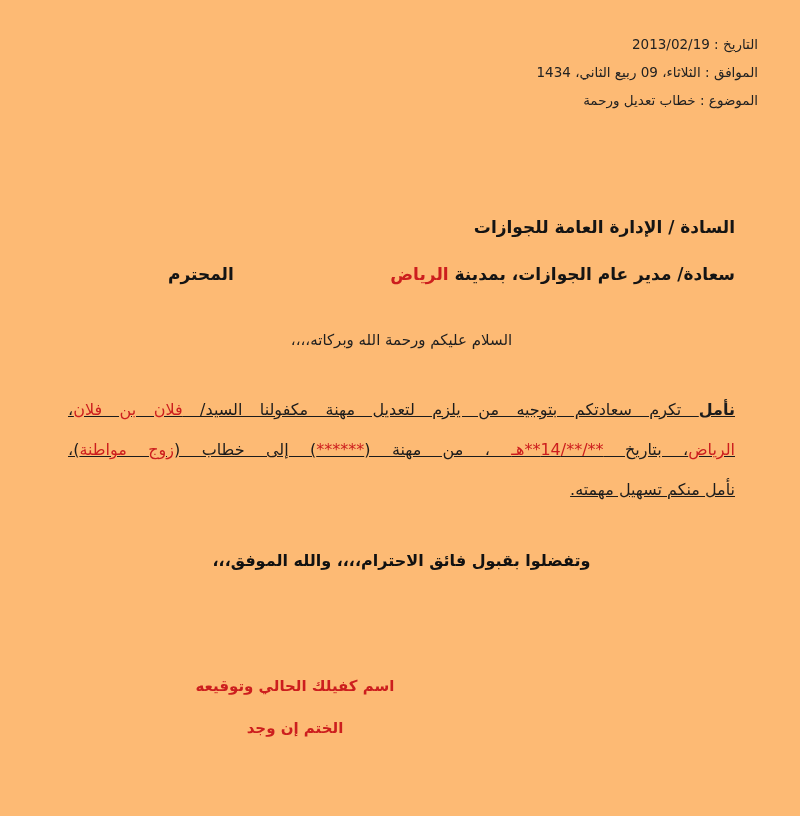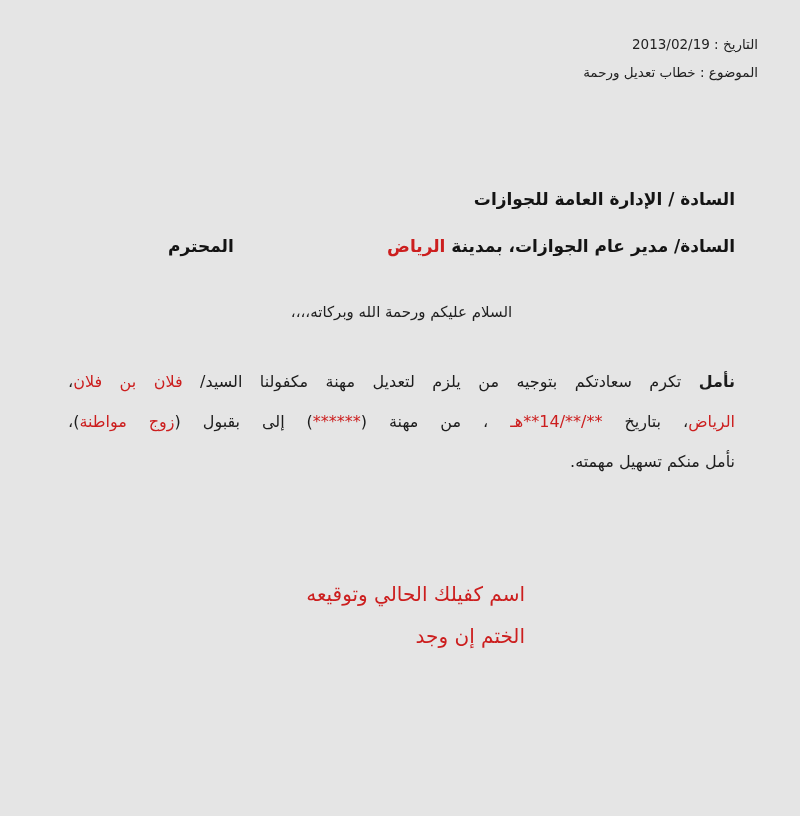--- a/index.html
+++ b/index.html
@@ -7,21 +7,21 @@
     width: 800px; height: 816px;
     font-family: "DejaVu Sans", sans-serif;
     color: #1f1f1f;
     overflow: hidden;
   }
   .page {
     direction: rtl;
     box-sizing: border-box;
     width: 800px; height: 816px;
     padding: 30px 65px 0 68px;
-    background: #e5e5e5;
+    background: #fdba74;
     overflow: hidden;
   }
   
   .letter-header {
     position: relative;
     left: 23px;              
     text-align: right;
     font-size: 13.5px;
     line-height: 28px;
     color: #222;
@@ -50,20 +50,21 @@
   
   .body-par {
     margin-top: 38px;
     font-size: 16px;
     line-height: 40px;
     color: #1c1c1c;
   }
   .body-line {
     text-align: justify;
     text-align-last: justify;
+    text-decoration: underline;
   }
   .body-line-last {
     text-align: left;
     text-align-last: right;
   }
   .b { font-weight: bold; }
   .r { color: var(--accent, #cc1e1e); }
   
   .closing {
     margin-top: 38px;
@@ -71,53 +72,56 @@
     font-size: 16px;
     line-height: 26px;
     text-align: center;
     color: #111;
   }
   
   .signature {
     margin-top: 91px;
     width: 460px;
     margin-right: 210px;
-    font-weight: normal;
-    font-size: 20px;
+    text-align: center;
+    font-weight: bold;
+    font-size: 15px;
     line-height: 42px;
     color: var(--accent, #cc1e1e);
   }
 </style>
 </head>
 <body>
 
 <div class="page">
 
   <div class="letter-header">
     <div><span>التاريخ :</span><span> </span><span>2013/02/19</span></div>
+    <div><span>الموافق :</span><span> </span><span>الثلاثاء، 09 ربيع الثاني، 1434</span></div>
     <div><span>الموضوع :</span><span> </span><span>خطاب تعديل ورحمة</span></div>
   </div>
 
   <div class="addressee">
     <div class="addr-row">
       <span>السادة / الإدارة العامة للجوازات</span>
     </div>
     <div class="addr-row">
-      <span><span>السادة/ مدير عام الجوازات، بمدينة </span><span class="r">الرياض</span></span>
+      <span><span>سعادة/ مدير عام الجوازات، بمدينة </span><span class="r">الرياض</span></span>
       <span class="addr-honorific">المحترم</span>
     </div>
   </div>
 
   <div class="salutation">السلام عليكم ورحمة الله وبركاته،،،،</div>
 
   <div class="body-par">
     <div class="body-line"><span class="b">نأمل</span><span> تكرم سعادتكم بتوجيه من يلزم لتعديل مهنة مكفولنا السيد/ </span><span class="r">فلان بن فلان</span><span>،</span></div>
-    <div class="body-line"><span class="r">الرياض</span><span>، بتاريخ </span><span class="r">**/**/14**هـ</span><span> ، من مهنة (</span><span class="r">******</span><span>) إلى بقبول (</span><span class="r">زوج مواطنة</span><span>)،</span></div>
+    <div class="body-line"><span class="r">الرياض</span><span>، بتاريخ </span><span class="r">**/**/14**هـ</span><span> ، من مهنة (</span><span class="r">******</span><span>) إلى خطاب (</span><span class="r">زوج مواطنة</span><span>)،</span></div>
     <div class="body-line body-line-last">نأمل منكم تسهيل مهمته.</div>
   </div>
 
+  <div class="closing">وتفضلوا بقبول فائق الاحترام،،،، والله الموفق،،،</div>
 
   <div class="signature">
     <div>اسم كفيلك الحالي وتوقيعه</div>
     <div>الختم إن وجد</div>
   </div>
 
 </div>
 
 </body></html>

